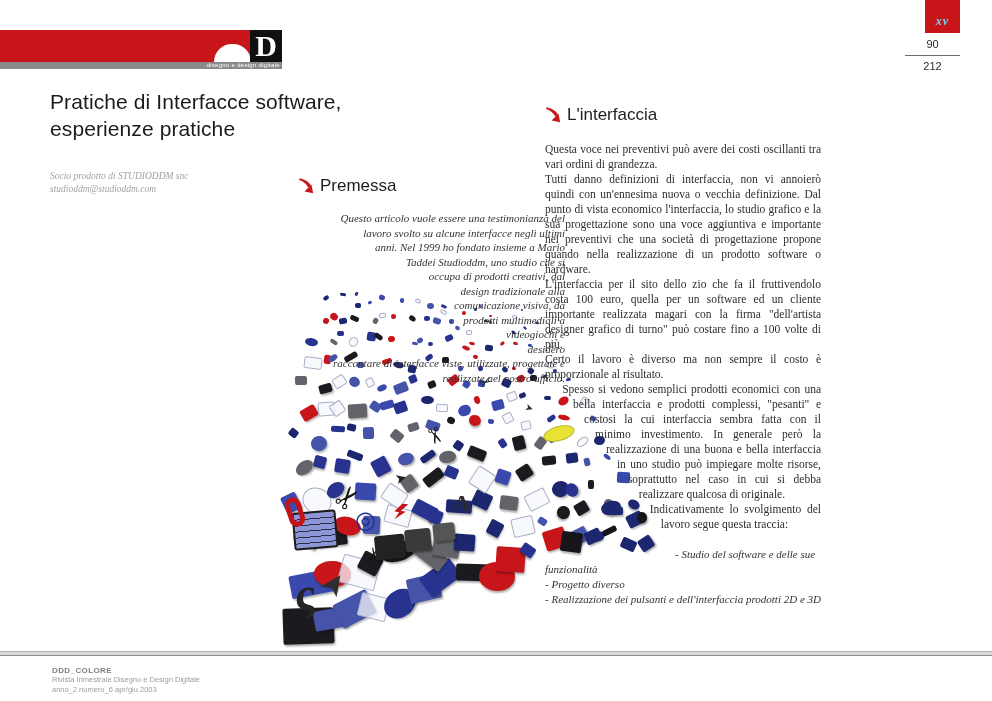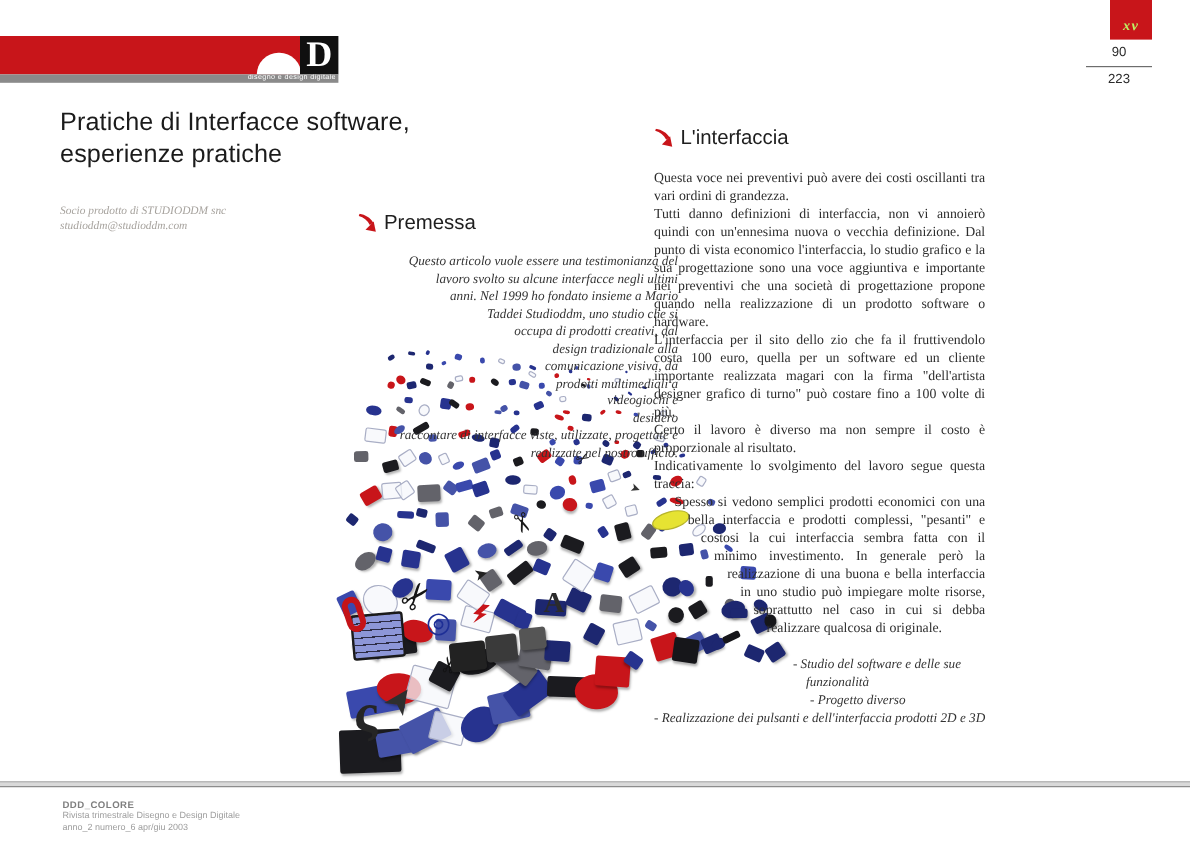--- a/index.html
+++ b/index.html
@@ -13,21 +13,21 @@
   .logo-box{position:absolute;left:250px;top:30px;width:32px;height:32px;background:#101010;
             color:#fff;font-family:"Liberation Serif",serif;font-weight:bold;font-size:30px;
             line-height:31px;text-align:center;}
   .gray-strip{position:absolute;left:0;top:62px;width:282px;height:7px;background:#8a8a8a;
               color:#fff;font-size:6px;line-height:7px;text-align:right;letter-spacing:.3px;
               padding-right:2px;box-sizing:border-box;overflow:hidden;}
 
   
   .issue-square{position:absolute;left:925px;top:0;width:35px;height:33px;background:#c8151a;
                 display:flex;align-items:flex-end;justify-content:center;padding-bottom:4px;
-                box-sizing:border-box;color:#bef264;font-family:"Liberation Serif",serif;
+                box-sizing:border-box;color:#7dd3fc;font-family:"Liberation Serif",serif;
                 font-style:italic;font-weight:bold;font-size:12px;letter-spacing:1px;}
   .pagenum{position:absolute;left:905px;width:55px;text-align:center;font-size:11px;color:#2b2b2b;}
   .pagenum-top{top:38px;}
   .pagenum-rule{position:absolute;left:905px;top:55px;width:55px;height:1px;background:#6d6d6d;}
   .pagenum-bottom{top:60px;}
 
   
   .title{position:absolute;left:50px;top:88px;font-size:21px;line-height:27px;font-weight:normal;
          color:#1b1b1b;letter-spacing:.1px;}
   .author{position:absolute;left:50px;top:167px;font-family:"Liberation Serif",serif;}
@@ -74,21 +74,21 @@
 <div class="page">
 
   <div class="red-bar"></div>
   <div class="half-disc"></div>
   <div class="logo-box">D</div>
   <div class="gray-strip">disegno e design digitale</div>
 
   <div class="issue-square">xv</div>
   <div class="pagenum pagenum-top">90</div>
   <div class="pagenum-rule"></div>
-  <div class="pagenum pagenum-bottom">223</div>
+  <div class="pagenum pagenum-bottom">212</div>
 
   <div class="title">
     <div>Pratiche di Interfacce software,</div>
     <div>esperienze pratiche</div>
   </div>
 
   <div class="author">
     <div class="author-role">Socio prodotto di STUDIODDM snc</div>
     <div class="author-email">studioddm@studioddm.com</div>
   </div>
@@ -338,25 +338,25 @@
         <path d="M1 2 C5 3 8.2 5.8 10.2 9.4 L13 7.6 C10.6 3.4 6.4 1 1.6 0.2 Z" fill="#c8151a"></path>
         <path d="M15.2 15.2 L13.4 6.6 L6.6 13.4 Z" fill="#c8151a"></path>
       </svg>
       <span>L'interfaccia</span>
     </div>
     <div class="right-body">
       <p>Questa voce nei preventivi può avere dei costi oscillanti tra vari ordini di grandezza.</p>
       <p>Tutti danno definizioni di interfaccia, non vi annoierò quindi con un'ennesima nuova o vecchia definizione. Dal punto di vista economico l'interfaccia, lo studio grafico e la sua progettazione sono una voce aggiuntiva e importante nei preventivi che una società di progettazione propone quando nella realizzazione di un prodotto software o hardware.</p>
       <p>L'interfaccia per il sito dello zio che fa il fruttivendolo costa 100 euro, quella per un software ed un cliente importante realizzata magari con la firma "dell'artista designer grafico di turno" può costare fino a 100 volte di più.</p>
       <p>Certo il lavoro è diverso ma non sempre il costo è proporzionale al risultato.</p>
-      <p>Indicativamente lo svolgimento del lavoro segue questa traccia:</p>
       <p>
         <span class="wrapshape"></span>
         <span>Spesso si vedono semplici prodotti economici con una bella interfaccia e prodotti complessi, "pesanti" e costosi la cui interfaccia sembra fatta con il minimo investimento. In generale però la realizzazione di una buona e bella interfaccia in uno studio può impiegare molte risorse, soprattutto nel caso in cui si debba realizzare qualcosa di originale.</span>
       </p>
+      <p>Indicativamente lo svolgimento del lavoro segue questa traccia:</p>
       <div class="traccia-list">
         <div>- Studio del software e delle sue funzionalità</div>
         <div>- Progetto diverso</div>
         <div>- Realizzazione dei pulsanti e dell'interfaccia prodotti 2D e 3D</div>
       </div>
     </div>
   </div>
 
   <div class="bottom-rule"></div>
   <div class="footer">

